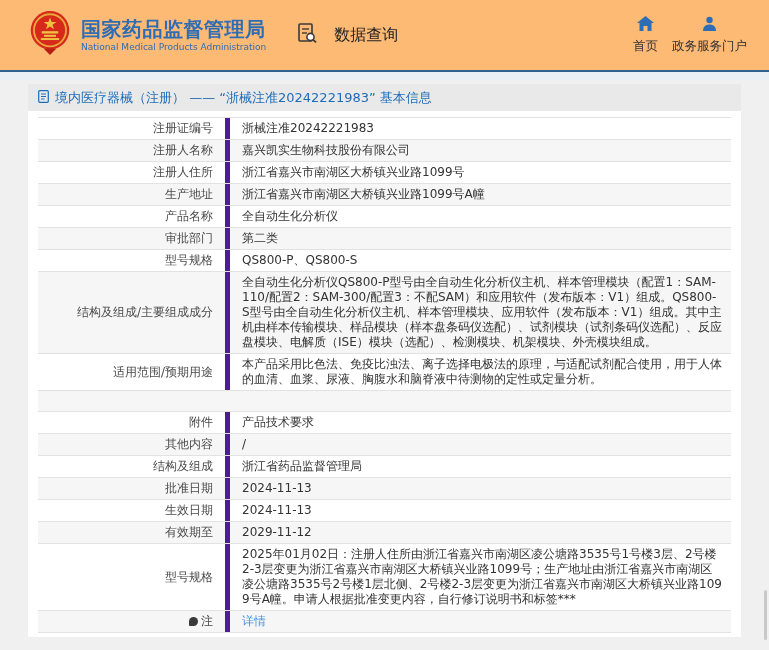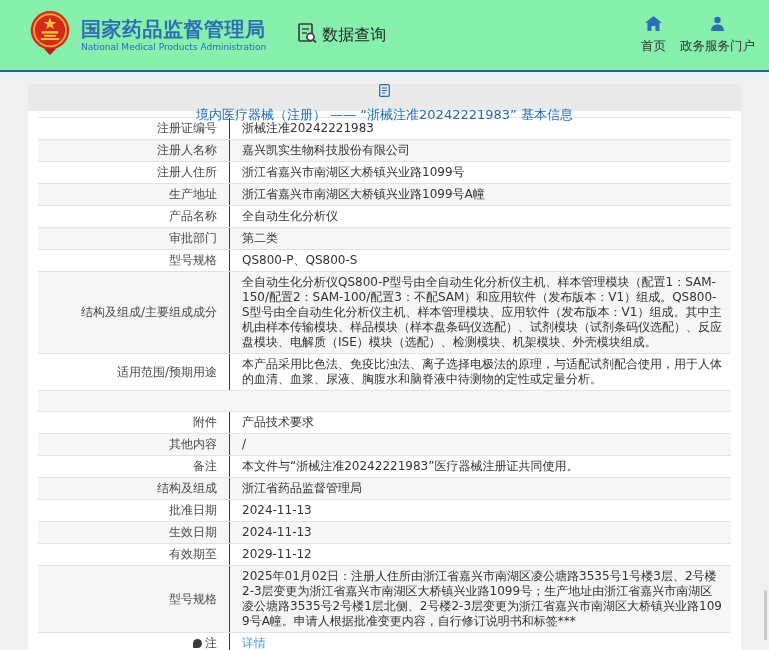--- a/index.html
+++ b/index.html
@@ -3,41 +3,41 @@
 <meta charset="utf-8">
 <style>
   * { box-sizing: border-box; }
   html, body { margin:0; padding:0; }
   body {
     width:769px; height:650px; overflow:hidden;
     background:#f0f0f0;
     font-family:"DejaVu Sans","Liberation Sans",sans-serif;
   }
   
-  .header { height:70px; background:#86efac; display:flex; align-items:center; padding:0 14px 0 28px; }
+  .header { height:70px; background:#fdba74; display:flex; align-items:center; padding:0 22px 0 28px; }
   .brand { display:flex; align-items:center; gap:9px; }
   .brand-text { display:flex; flex-direction:column; }
   .org-cn { font-size:20px; font-weight:bold; color:#2e6db4; letter-spacing:0.5px; line-height:24px; }
   .org-en { font-size:9px; color:#2e6db4; line-height:12px; }
-  .data-query { display:flex; align-items:center; gap:4px; margin-left:30px; font-size:16px; color:#222; cursor:pointer; }
+  .data-query { display:flex; align-items:center; gap:16px; margin-left:30px; font-size:16px; color:#222; cursor:pointer; }
   .nav { margin-left:auto; display:flex; gap:14px; }
   .nav-item { display:flex; flex-direction:column; align-items:center; gap:3px; cursor:pointer; }
   .nav-item .lbl { font-size:12.5px; color:#333; }
   .accent-line { height:2px; background:#31618e; }
   .accent-band { height:8px; background:#e9eff5; }
   
   .panel { width:713px; margin:4px auto 0; background:#fff; padding-bottom:4px; }
-  .panel-title { height:27px; background:#e9e9e9; display:flex; align-items:center; gap:6px; padding:0 10px; color:#1e6cb8; font-size:13px;flex-direction:column; }
+  .panel-title { height:27px; background:#e9e9e9; display:flex; align-items:center; gap:6px; padding:0 10px; color:#1e6cb8; font-size:13px; }
   .info-table { margin:6px 10px 0; border-top:1px solid #e2e2e2; }
   .row { display:flex; border-bottom:1px solid #e2e2e2; background:#fff; min-height:21px; }
   .row:nth-child(even) { background:#f6f6f6; }
   .cell-label {
     width:192px; flex:none; display:flex; align-items:center; justify-content:flex-end;
     text-align:right; padding:3px 12px 3px 4px; color:#4a4a4a; font-size:12px; line-height:15px;
-    border-right:1px solid #4c1d95;
+    border-right:5px solid #4c1d95;
   }
   .cell-value {
     flex:1; display:flex; align-items:center; padding:3px 8px 3px 12px;
     color:#333; font-size:12px; line-height:15px; word-break:break-all;
   }
   .link { color:#4596e0; cursor:pointer; }
   .note-ico { display:inline-block; width:9px; height:9px; background:#3a3a3a; border-radius:50% 50% 50% 10%; margin-right:3px; flex:none; }
   .scroll-thumb { position:absolute; right:2px; top:590px; width:3px; height:50px; background:#c9c9c9; border-radius:2px; }
 </style>
 </head>
@@ -135,40 +135,36 @@
     <div class="row">
       <div class="cell-label">审批部门</div>
       <div class="cell-value">第二类</div>
     </div>
     <div class="row">
       <div class="cell-label">型号规格</div>
       <div class="cell-value">QS800-P、QS800-S</div>
     </div>
     <div class="row">
       <div class="cell-label">结构及组成/主要组成成分</div>
-      <div class="cell-value">全自动生化分析仪QS800-P型号由全自动生化分析仪主机、样本管理模块（配置1：SAM-150/配置2：SAM-100/配置3：不配SAM）和应用软件（发布版本：V1）组成。QS800-S型号由全自动生化分析仪主机、样本管理模块、应用软件（发布版本：V1）组成。其中主机由样本传输模块、样品模块（样本盘条码仪选配）、试剂模块（试剂条码仪选配）、反应盘模块、电解质（ISE）模块（选配）、检测模块、机架模块、外壳模块组成。</div>
+      <div class="cell-value">全自动生化分析仪QS800-P型号由全自动生化分析仪主机、样本管理模块（配置1：SAM-110/配置2：SAM-300/配置3：不配SAM）和应用软件（发布版本：V1）组成。QS800-S型号由全自动生化分析仪主机、样本管理模块、应用软件（发布版本：V1）组成。其中主机由样本传输模块、样品模块（样本盘条码仪选配）、试剂模块（试剂条码仪选配）、反应盘模块、电解质（ISE）模块（选配）、检测模块、机架模块、外壳模块组成。</div>
     </div>
     <div class="row">
       <div class="cell-label">适用范围/预期用途</div>
       <div class="cell-value">本产品采用比色法、免疫比浊法、离子选择电极法的原理，与适配试剂配合使用，用于人体的血清、血浆、尿液、胸腹水和脑脊液中待测物的定性或定量分析。</div>
     </div>
     <div class="row">
       <div class="cell-value"></div>
     </div>
     <div class="row">
       <div class="cell-label">附件</div>
       <div class="cell-value">产品技术要求</div>
     </div>
     <div class="row">
       <div class="cell-label">其他内容</div>
       <div class="cell-value">/</div>
-    </div>
-    <div class="row">
-      <div class="cell-label">备注</div>
-      <div class="cell-value">本文件与“浙械注准20242221983”医疗器械注册证共同使用。</div>
     </div>
     <div class="row">
       <div class="cell-label">结构及组成</div>
       <div class="cell-value">浙江省药品监督管理局</div>
     </div>
     <div class="row">
       <div class="cell-label">批准日期</div>
       <div class="cell-value">2024-11-13</div>
     </div>
     <div class="row">

